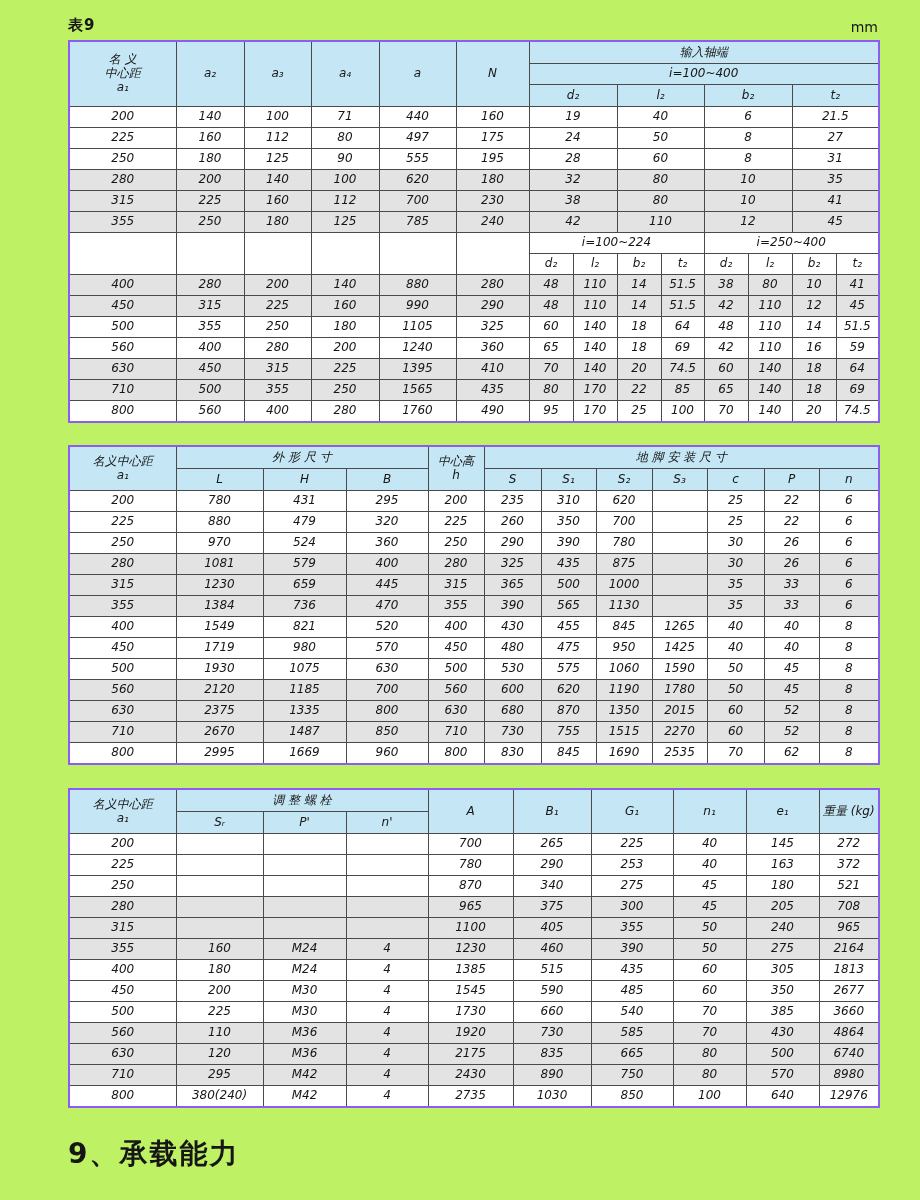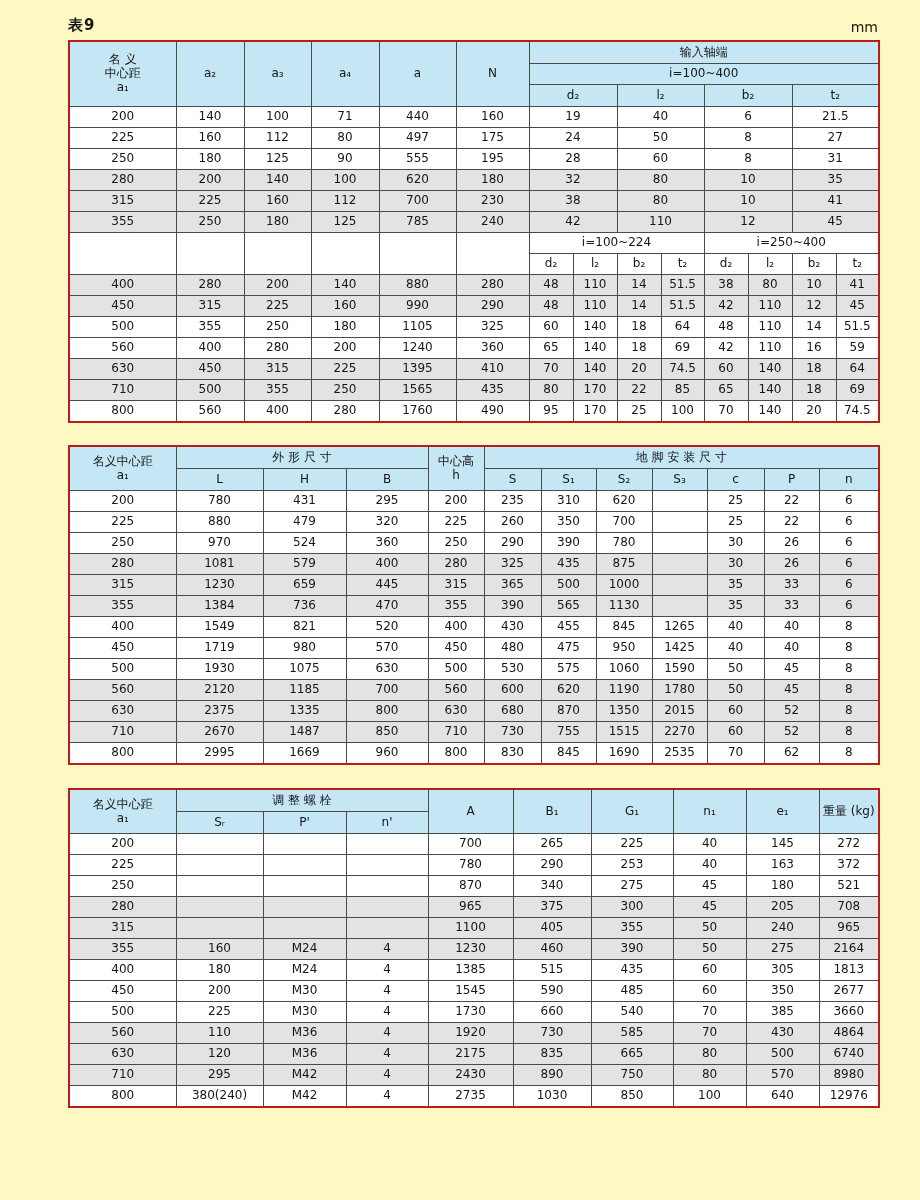--- a/index.html
+++ b/index.html
@@ -5,40 +5,41 @@
   html, body {
     margin: 0;
     padding: 0;
     background: #fbfbfb;
     font-family: "DejaVu Sans", "Liberation Sans", sans-serif;
     color: #161616;
   }
   .page {
     width: 920px;
     height: 1200px;
-    background: #fef9c3;
+    background: #bef264;
     box-sizing: border-box;
     padding: 16px 42px 0 68px;
     position: relative;
   }
   .caption-row {
     width: 810px;
     display: flex;
     justify-content: space-between;
     align-items: flex-end;
     margin-bottom: 5px;
   }
   .caption-left { font-size: 15px; font-weight: bold; letter-spacing: 1px; }
   .caption-right { font-size: 14px; }
 
   table {
     border-collapse: collapse;
     table-layout: fixed;
     width: 810px;
-    border: 2px solid #b91c1c;
+    border: 2px solid #8b5cf6;
+    font-style: italic;
   }
   th, td {
     border: 1px solid #4a4a4a;
     text-align: center;
     vertical-align: middle;
     font-size: 12px;
     font-weight: normal;
     padding: 0 1px;
     height: 20px;
     line-height: 1.15;
@@ -740,19 +741,20 @@
           <td>2735</td>
           <td>1030</td>
           <td>850</td>
           <td>100</td>
           <td>640</td>
           <td>12976</td>
         </tr>
       </tbody>
   </table>
 
+  <h1 class="section-heading">9、承载能力</h1>
 
   <div class="body-text">
     
     
   </div>
 
 </div>
 
 </body></html>

